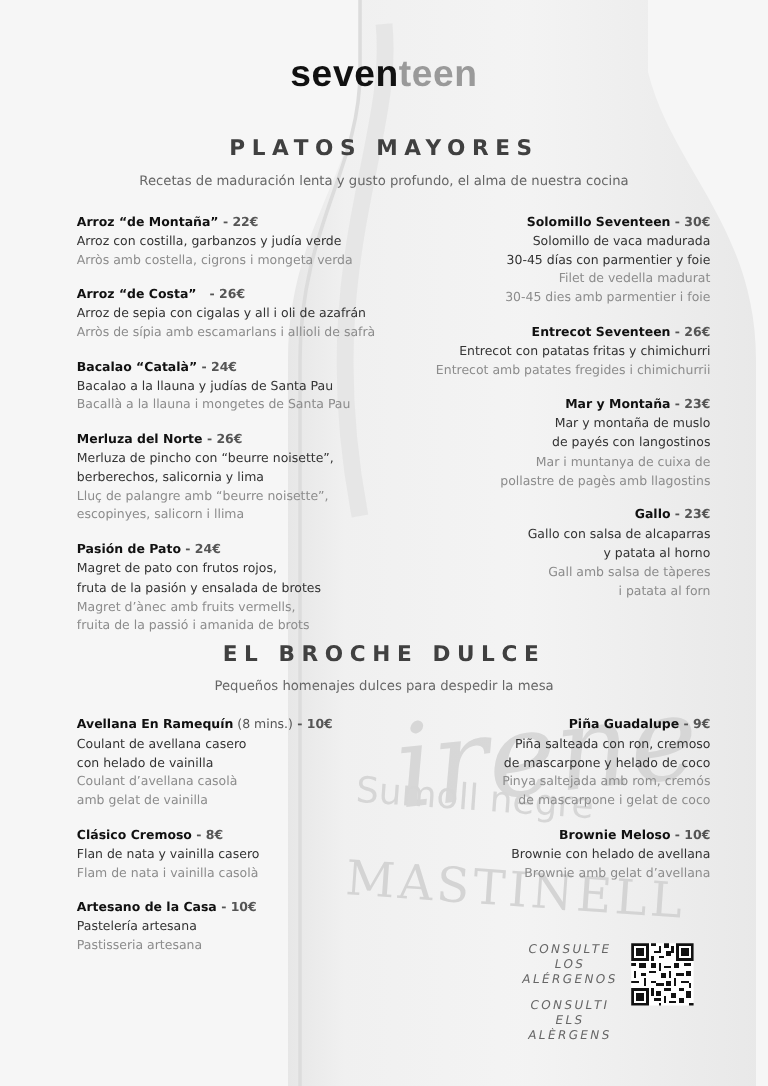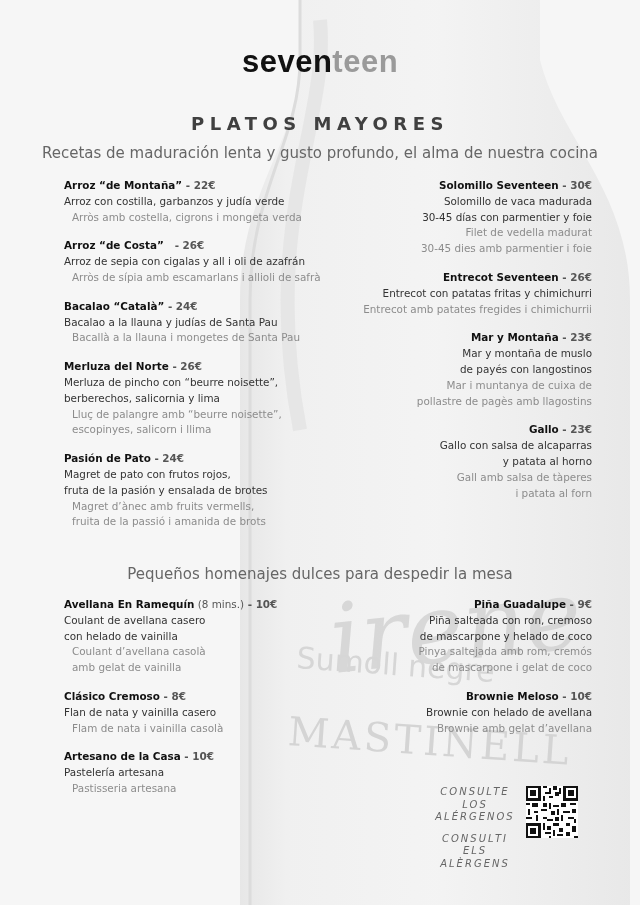--- a/index.html
+++ b/index.html
@@ -19,33 +19,33 @@
   .logo .dark { color: #111; }
   .logo .light { color: #9a9a9a; }
 
   .section-title {
     position: absolute; left: 0; width: 640px; text-align: center;
     font-family: "DejaVu Sans", sans-serif; font-weight: bold;
     font-size: 18px; letter-spacing: 5.5px; color: #404040;
   }
   .section-sub {
     position: absolute; left: 0; width: 640px; text-align: center;
-    font-size: 15px; color: #666;
+    font-size: 11px; color: #666;
   }
 
   .col { position: absolute; font-size: 10.4px; line-height: 15.8px; }
   .col.left { left: 64px; width: 290px; text-align: left; }
   .col.right { right: 48px; width: 300px; text-align: right; }
   .item { margin-bottom: 13px; }
   .item .head { color: #111; }
   .item .name { font-weight: bold; color: #111; }
   .item .note { color: #555; }
   .item .price { color: #555; font-weight: bold; }
   .item .es { color: #333; white-space: pre-line; }
-  .item .ca { color: #8c8c8c; white-space: pre-line; margin-left: 8px; }
+  .item .ca { color: #8c8c8c; white-space: pre-line; }
 
   .allergens {
     position: absolute; left: 430px; top: 786px; width: 90px; text-align: center;
     font-style: italic; font-size: 10px; letter-spacing: 2px; color: #666; line-height: 12.5px;
   }
   .allergens .block { margin-bottom: 9px; white-space: pre-line; }
   .qr { position: absolute; left: 526px; top: 786px; width: 52px; height: 52px; }
 </style>
 </head>
 <body>
@@ -129,20 +129,21 @@
     </div>
     <div class="item">
       <div class="head"><span class="name">Gallo</span><span class="price"> - 23€</span></div>
       <div class="es">Gallo con salsa de alcaparras
 y patata al horno</div>
       <div class="ca">Gall amb salsa de tàperes
 i patata al forn</div>
     </div>
   </div>
 
+  <div class="section-title" style="top:535px">EL BROCHE DULCE</div>
   <div class="section-sub" style="top:565px">Pequeños homenajes dulces para despedir la mesa</div>
 
   <div class="col left" style="top:597px">
     <div class="item">
       <div class="head"><span class="name">Avellana En Ramequín</span><span class="note"> (8 mins.)</span><span class="price"> - 10€</span></div>
       <div class="es">Coulant de avellana casero
 con helado de vainilla</div>
       <div class="ca">Coulant d’avellana casolà
 amb gelat de vainilla</div>
     </div>

